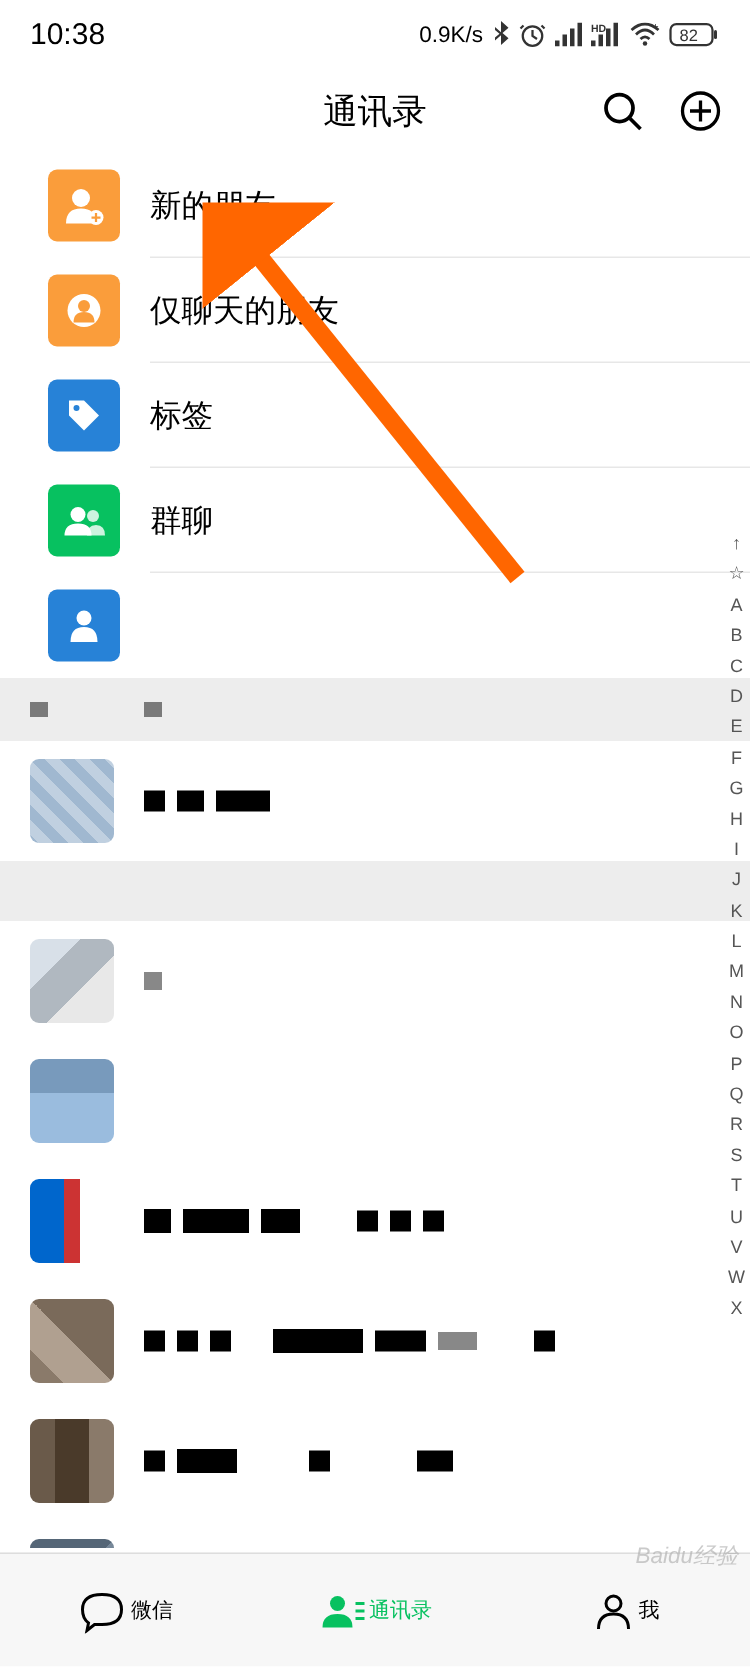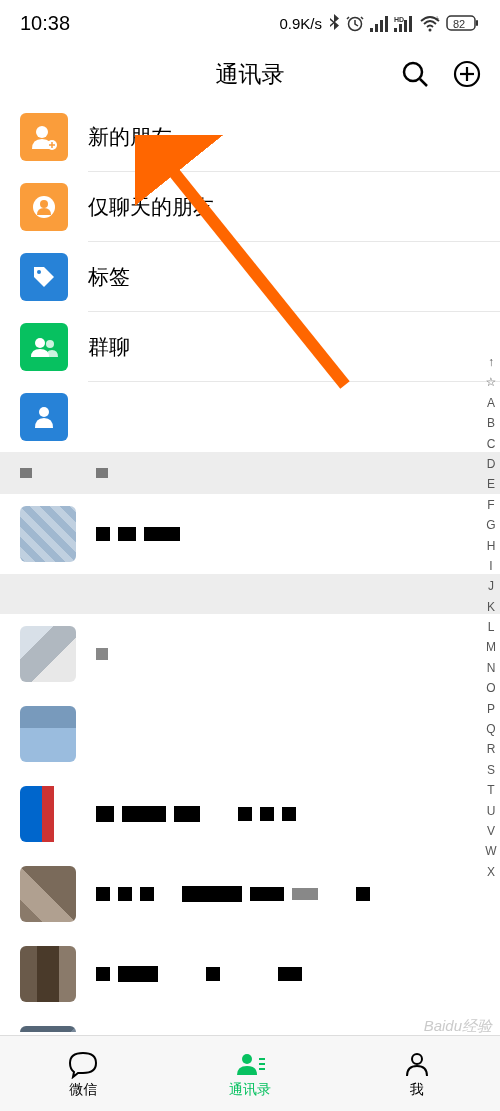--- a/index.html
+++ b/index.html
@@ -1,29 +1,29 @@
 <!DOCTYPE html>
 <html><head>
   <meta charset="utf-8">
   <style>
     * { margin: 0; padding: 0; box-sizing: border-box; }
     body { width: 500px; height: 1111px; background: #fff; font-family: -apple-system, sans-serif; overflow: hidden; position: relative; }
     
     .status-bar { height: 46px; display: flex; align-items: center; justify-content: space-between; padding: 0 20px; font-size: 16px; font-weight: 500; }
     .status-left { font-size: 20px; font-weight: 400; }
-    .status-right { display: flex; align-items: flex-end; gap: 6px; font-size: 15px; }
+    .status-right { display: flex; align-items: center; gap: 6px; font-size: 15px; }
     .status-right svg { display: block; }
     
     .header { height: 56px; display: flex; align-items: center; justify-content: center; position: relative; background: #fff; }
     .header-title { font-size: 23px; font-weight: 500; }
     .header-icons { position: absolute; right: 18px; display: flex; gap: 22px; align-items: center; }
     
     .content { height: 930px; overflow: hidden; position: relative; }
     
-    .func-item { height: 70px; display: flex; align-items: center; padding-left: 20px; font-family: Liberation Mono, monospace; }
+    .func-item { height: 70px; display: flex; align-items: center; padding-left: 32px; font-family: Liberation Mono, monospace; }
     .func-icon { width: 48px; height: 48px; border-radius: 6px; display: flex; align-items: center; justify-content: center; flex-shrink: 0; }
     .func-text-wrap { margin-left: 20px; height: 100%; flex: 1; display: flex; align-items: center; border-bottom: 1px solid #e7e7e7; }
     .func-item:last-of-type .func-text-wrap { border-bottom: none; }
     .func-text { font-size: 21px; }
     
     .section-header { height: 42px; background: #ededed; display: flex; align-items: center; padding-left: 20px; gap: 64px; }
     .sh-block { width: 12px; height: 10px; background: #7a7a7a; }
     
     .contact-item { display: flex; align-items: center; padding: 12px 20px; gap: 20px; }
     .contact-avatar { width: 56px; height: 56px; border-radius: 6px; flex-shrink: 0; }
@@ -41,26 +41,26 @@
     .gblk { background: #888; display: inline-block; }
     
     .divider-section { height: 40px; background: #ededed; }
     
     .index-bar { position: absolute; right: 0; top: 250px; width: 18px; display: flex; flex-direction: column; align-items: center; font-size: 12px; color: #555; line-height: 1.7; }
     .index-bar span { cursor: pointer; }
     
     .arrow-overlay { position: absolute; top: 135px; left: 135px; pointer-events: none; z-index: 50; }
     
     .bottom-nav { position: absolute; bottom: 0; left: 0; right: 0; height: 76px; background: #f7f7f7; border-top: 1px solid #ddd; display: flex; }
-    .nav-item { flex: 1; display: flex; flex-direction: column; align-items: center; justify-content: center; gap: 2px; }
+    .nav-item { flex: 1; display: flex; flex-direction: row; align-items: center; justify-content: center; gap: 2px; }
     .nav-label { font-size: 14px; color: #000; }
     .nav-item.active .nav-label { color: #07c160; }
     .nav-item.active svg { fill: #07c160; }
     
-    .watermark { position: absolute; bottom: 75px; right: 8px; font-size: 15px; color: rgba(180,180,180,0.7); font-style: italic; }
+    .watermark { position: absolute; bottom: 64px; right: 8px; font-size: 15px; color: rgba(180,180,180,0.7); font-style: italic; }
   </style>
 </head>
 <body>
 
 <div class="status-bar">
   <div class="status-left">10:38</div>
   <div class="status-right">
     <span>0.9K/s</span>
     <svg width="12" height="18" viewBox="0 0 12 18">
         <path d="M6 0 L11 4.5 L7 8 L11 11.5 L6 16 L6 9.5 L2 13 L2 11 L5 8.5 L2 6 L2 4 L6 7.5 Z" fill="#333"></path>

